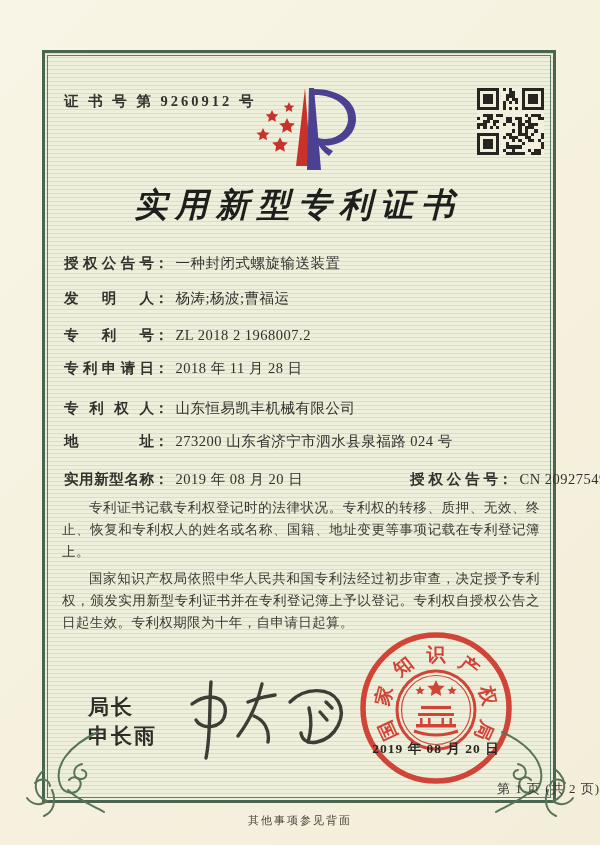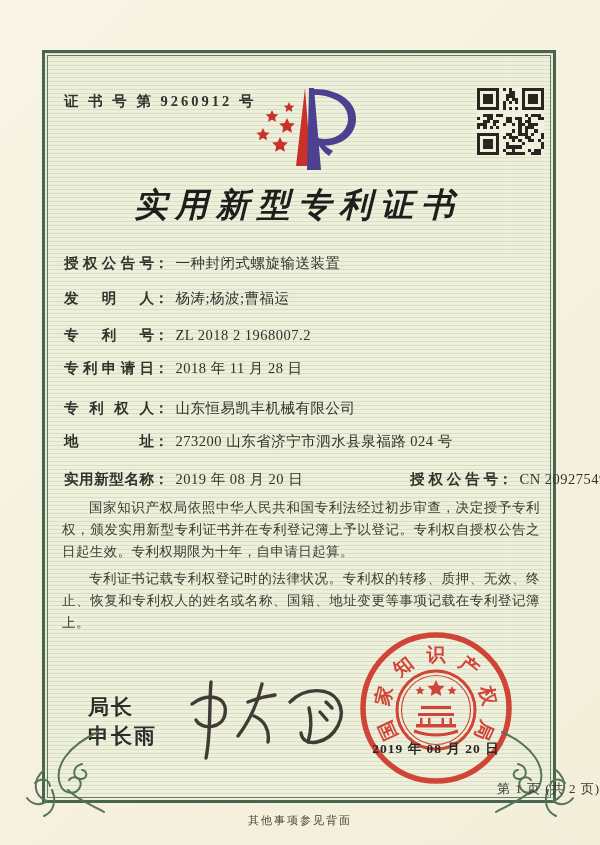--- a/index.html
+++ b/index.html
@@ -250,22 +250,22 @@
   </div>
 
   <div class="row" style="top:470px">
     <span class="label">实用新型名称</span><span class="colon">：</span><span class="value">2019 年 08 月 20 日</span>
     <span class="grant-right">
       <span class="label">授权公告号</span><span class="colon">：</span><span class="value">CN 209275497 U</span>
     </span>
   </div>
 
   <div class="paras">
+    <p>专利证书记载专利权登记时的法律状况。专利权的转移、质押、无效、终止、恢复和专利权人的姓名或名称、国籍、地址变更等事项记载在专利登记簿上。</p>
     <p>国家知识产权局依照中华人民共和国专利法经过初步审查，决定授予专利权，颁发实用新型专利证书并在专利登记簿上予以登记。专利权自授权公告之日起生效。专利权期限为十年，自申请日起算。</p>
-    <p>专利证书记载专利权登记时的法律状况。专利权的转移、质押、无效、终止、恢复和专利权人的姓名或名称、国籍、地址变更等事项记载在专利登记簿上。</p>
   </div>
 
   <div class="signer t1">局长</div>
   <div class="signer t2">申长雨</div>
 
   <svg class="signature" width="175" height="100" viewBox="0 0 175 100">
     <g fill="none" stroke="#3f3c35" stroke-width="3.4" stroke-linecap="round" stroke-linejoin="round">
       <path d="M33 14 C 31 38 33 66 28 90"></path>
       <path d="M14 36 C 30 24 50 28 47 46 C 45 60 24 63 18 52"></path>
       <path d="M84 16 C 80 34 72 52 60 68"></path>

